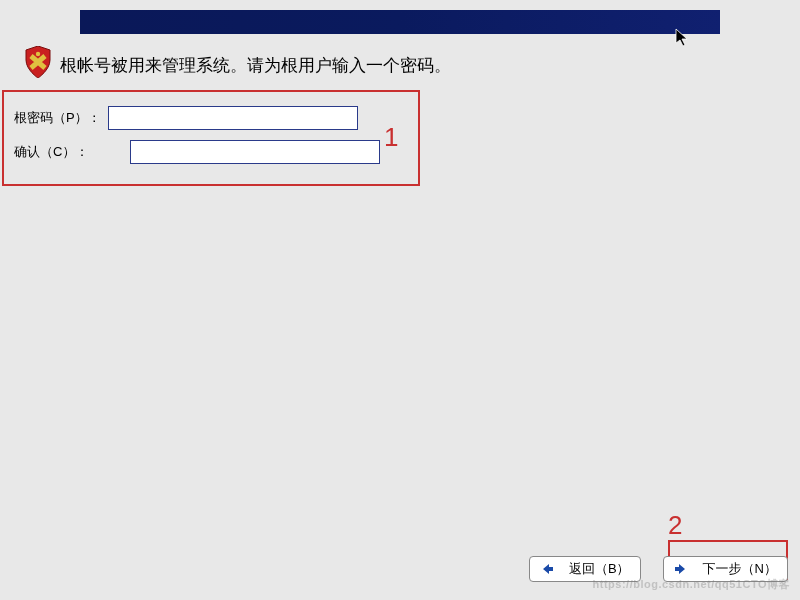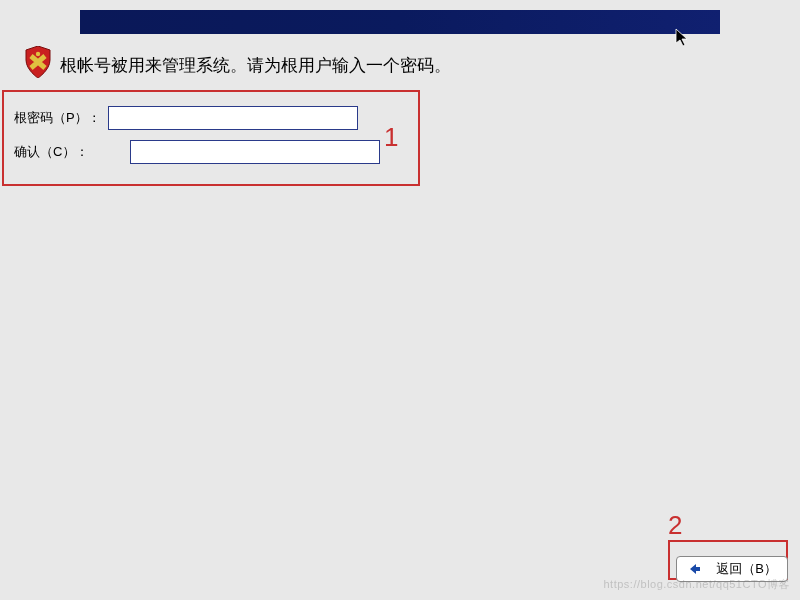--- a/index.html
+++ b/index.html
@@ -116,20 +116,21 @@
       height: 20px;
       pointer-events: none;
     }
     .watermark {
       position: absolute;
       bottom: 8px;
       right: 10px;
       font-size: 11px;
       color: rgba(120,120,120,0.35);
       letter-spacing: 0.5px;
+      font-weight: bold;
     }
   </style>
 </head>
 <body>
 
 <div class="top-banner"></div>
 
 <div class="shield-icon">
   <svg viewBox="0 0 28 32">
     <path d="M14 0 L26 4 L26 14 C26 24 14 32 14 32 C14 32 2 24 2 14 L2 4 Z" fill="#c92020" stroke="#7a0d0d" stroke-width="1"></path>
@@ -159,20 +160,28 @@
 
 <div class="button-bar">
   <button class="btn">
     <span class="arrow-icon">
       <svg viewBox="0 0 14 14">
           <path d="M9 2 L3 7 L9 12 L9 9 L13 9 L13 5 L9 5 Z" fill="#1a4aa8"></path>
         </svg>
     </span>
     <span>返回（B）</span>
   </button>
+  <button class="btn">
+    <span class="arrow-icon">
+      <svg viewBox="0 0 14 14">
+          <path d="M5 2 L11 7 L5 12 L5 9 L1 9 L1 5 L5 5 Z" fill="#1a4aa8"></path>
+        </svg>
+    </span>
+    <span>下一步（N）</span>
+  </button>
 </div>
 
 <div class="cursor">
   <svg viewBox="0 0 16 20">
       <path d="M1 1 L1 15 L5 12 L8 18 L10 17 L7 11 L12 11 Z" fill="#000" stroke="#fff" stroke-width="0.8"></path>
     </svg>
 </div>
 
 <div class="watermark">https://blog.csdn.net/qq51CTO博客</div>
 

